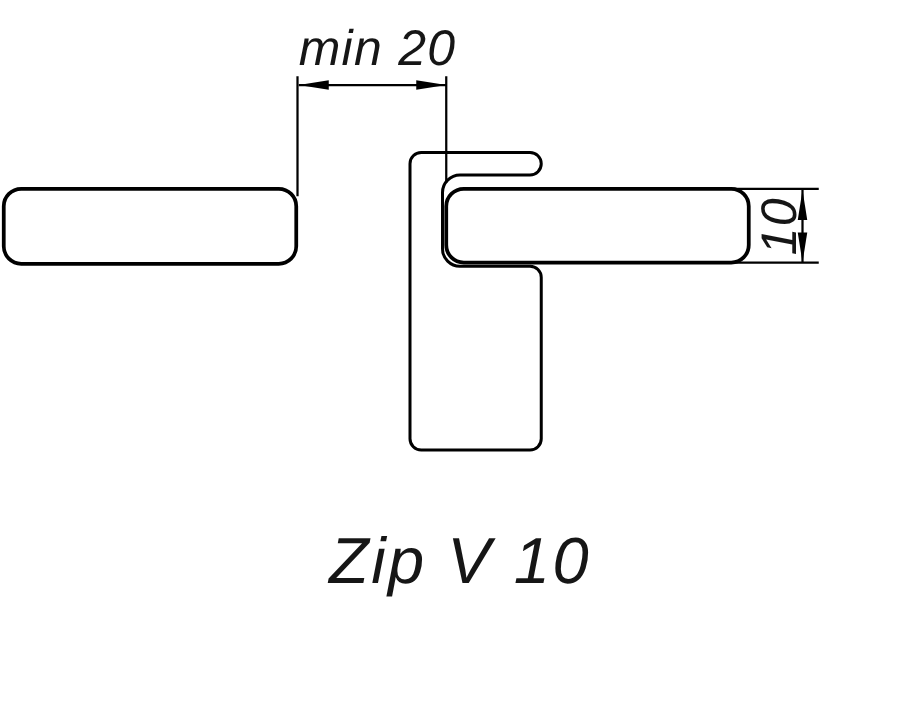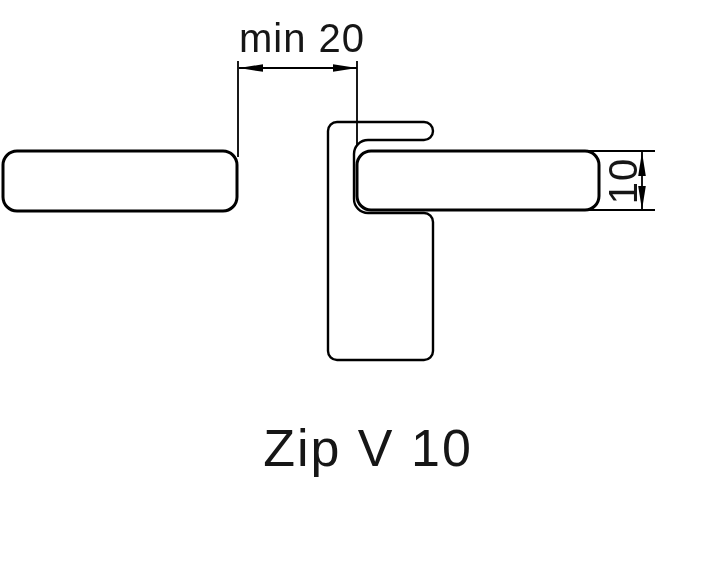--- a/index.html
+++ b/index.html
@@ -7,20 +7,21 @@
     padding: 0;
     background: #ffffff;
   }
   .stage {
     position: relative;
     width: 720px;
     height: 562px;
     background: #ffffff;
     overflow: hidden;
     font-family: "Liberation Sans", sans-serif;
+    font-style: italic;
   }
   svg { display: block; }
   .outline {
     fill: #ffffff;
   }
   .dim-line {
     fill: none;
   }
   .dim-arrow {
     stroke: none;

